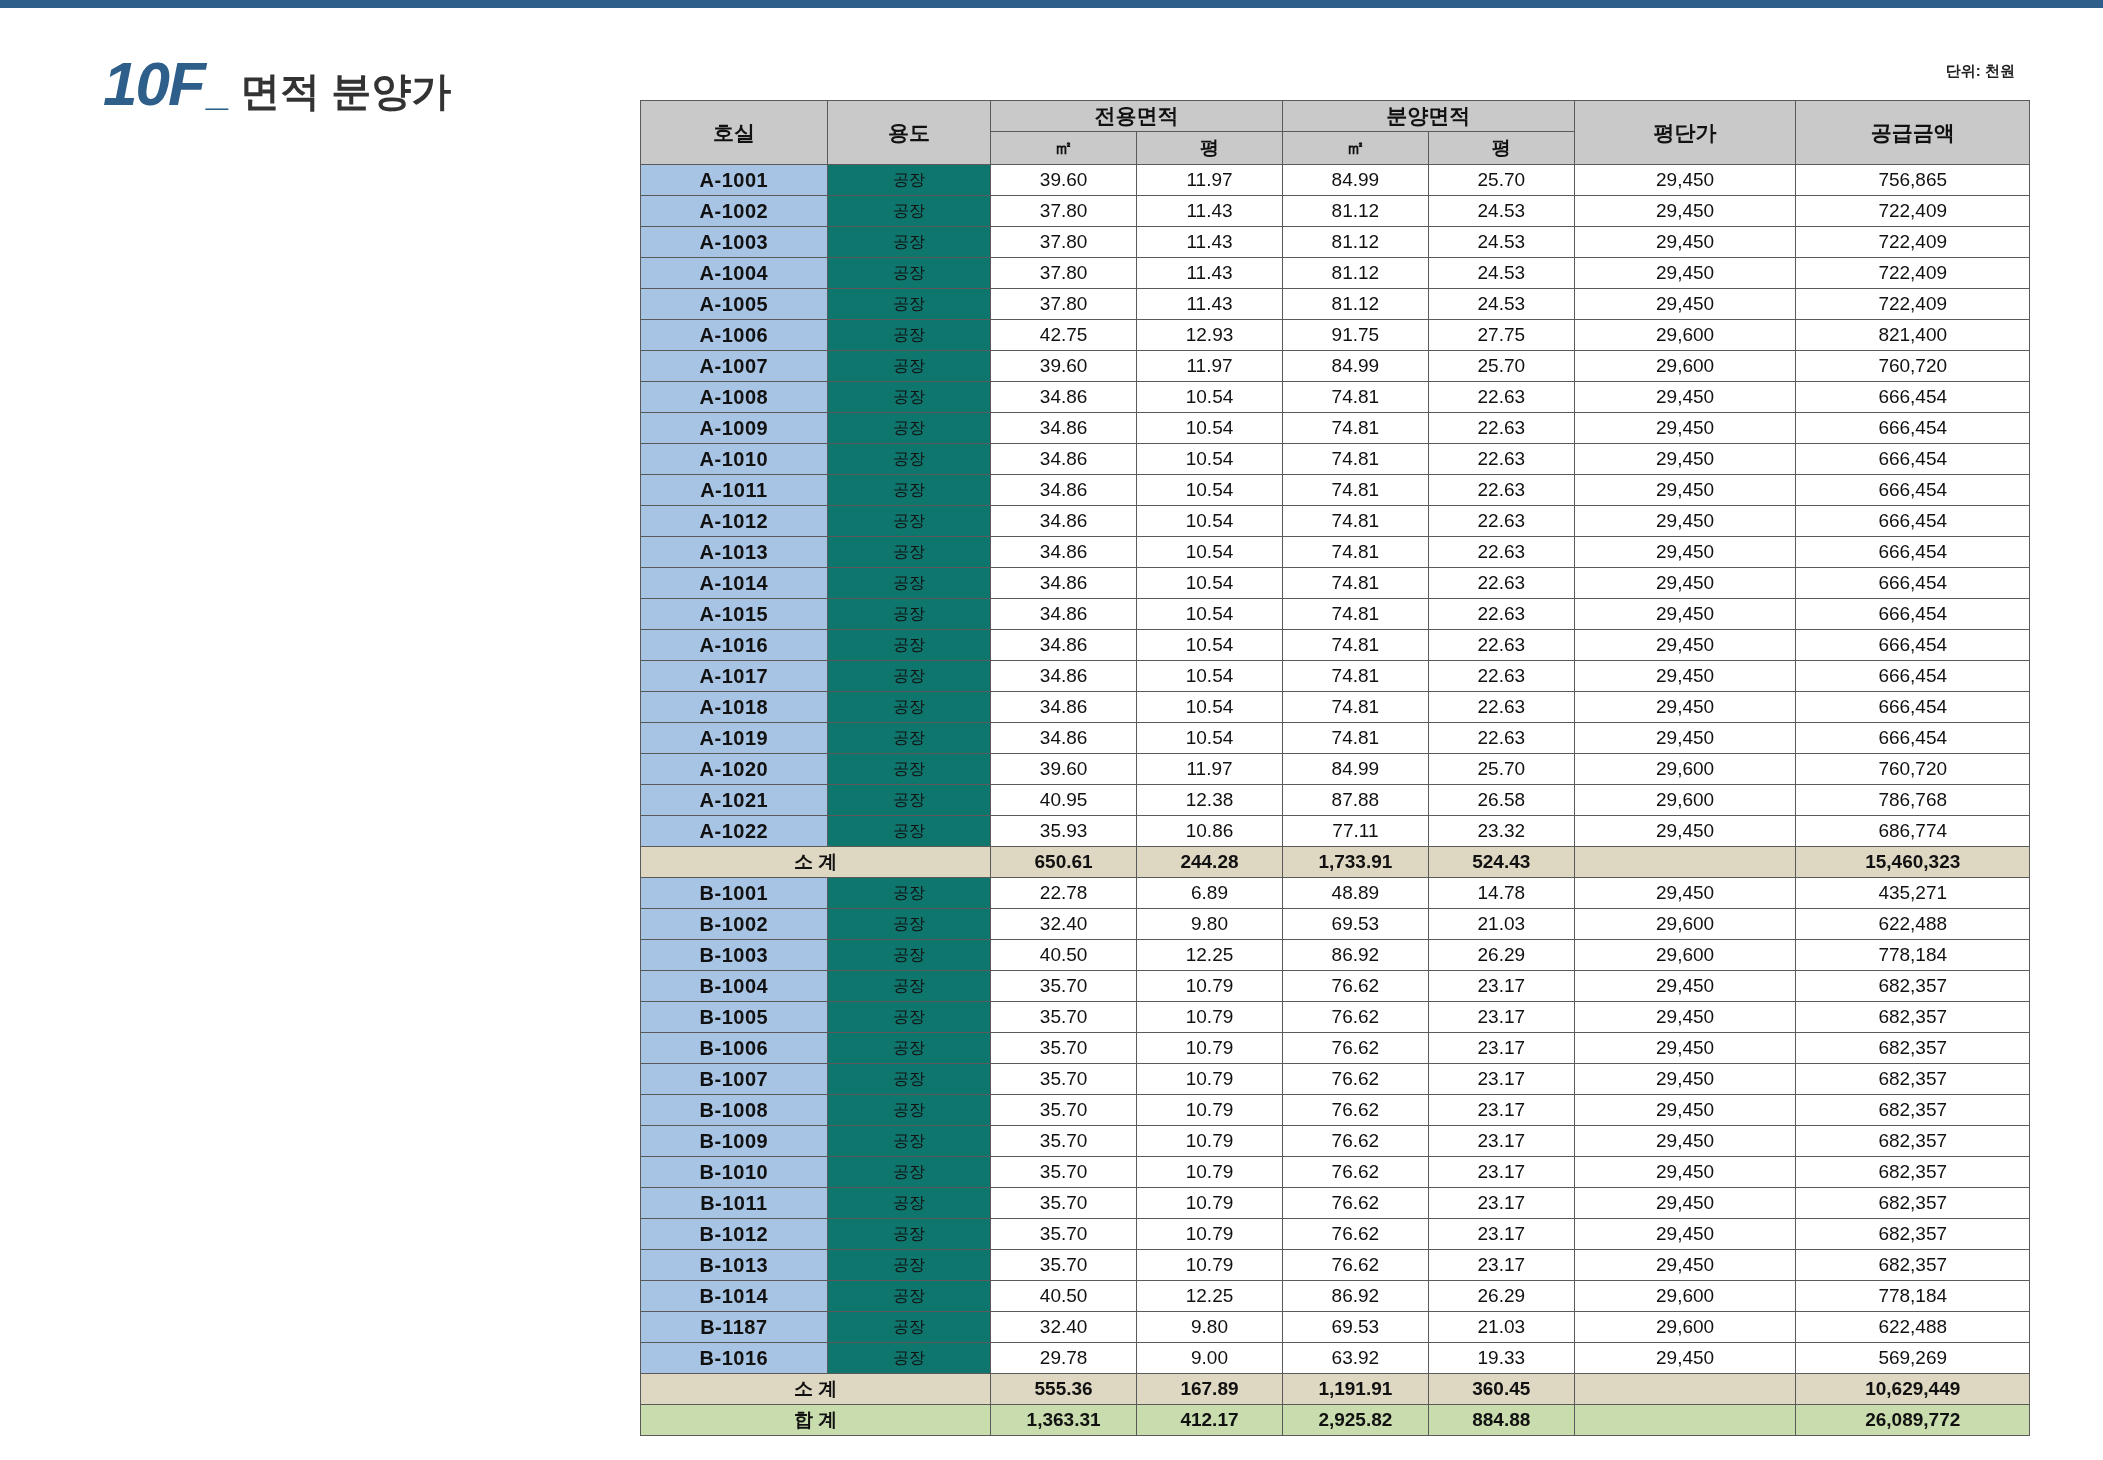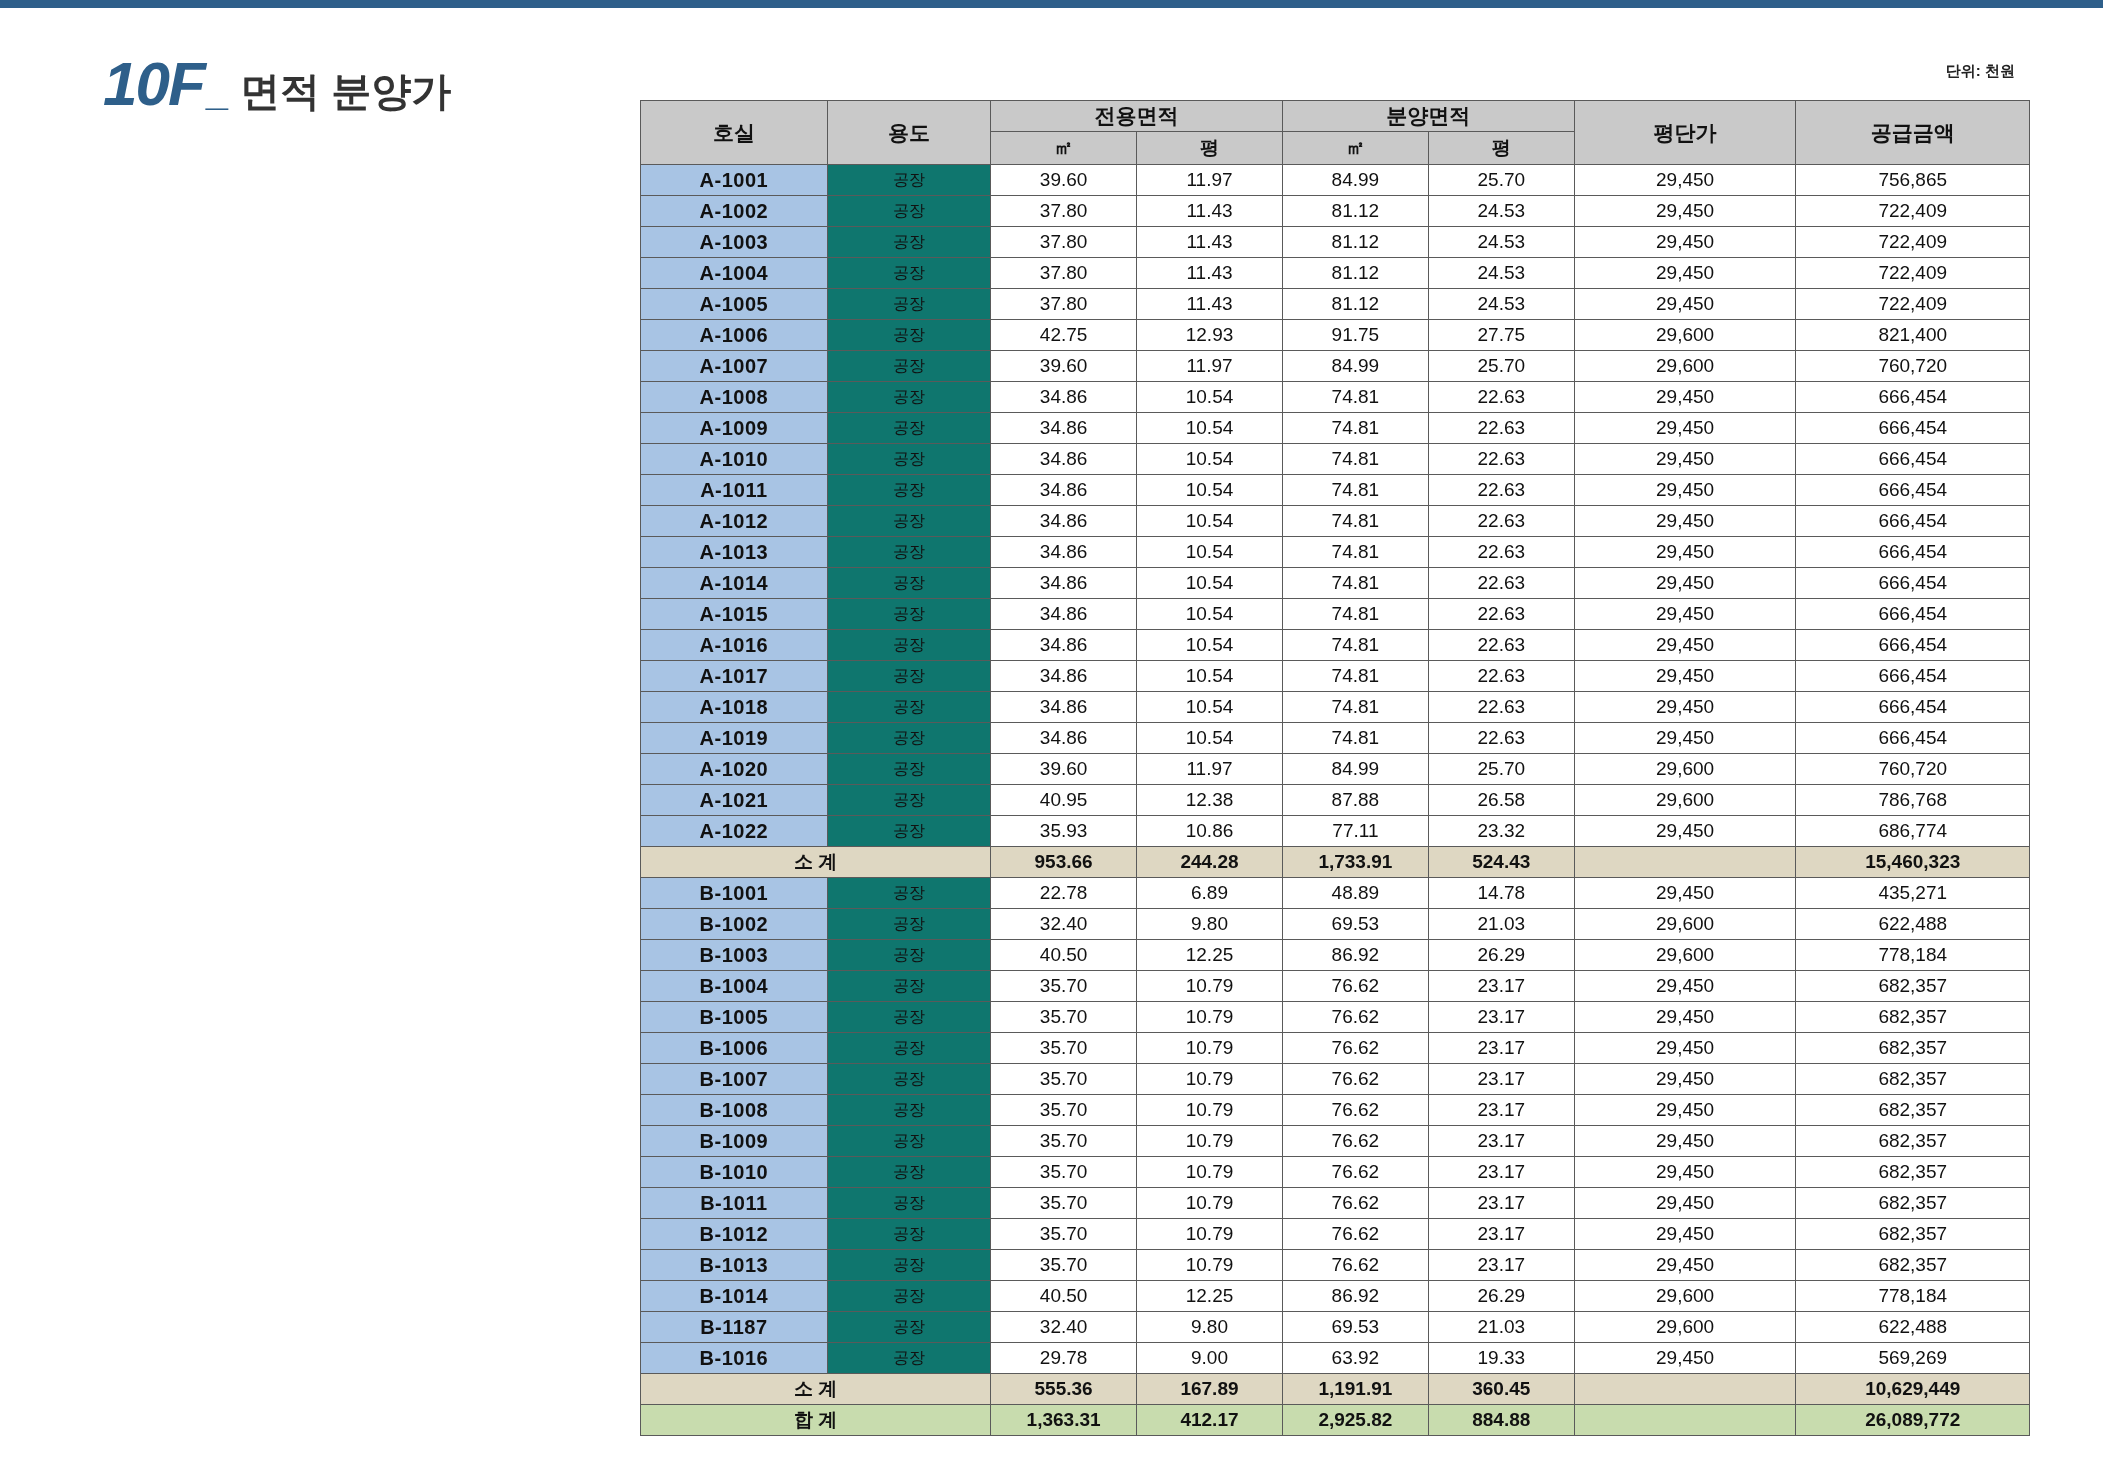--- a/index.html
+++ b/index.html
@@ -375,21 +375,21 @@
           <td class="use">공장</td>
           <td class="num">35.93</td>
           <td class="num">10.86</td>
           <td class="num">77.11</td>
           <td class="num">23.32</td>
           <td class="num">29,450</td>
           <td class="num">686,774</td>
         </tr>
         <tr class="subtotal">
           <td colspan="2">소 계</td>
-          <td>953.66</td>
+          <td>650.61</td>
           <td>244.28</td>
           <td>1,733.91</td>
           <td>524.43</td>
           <td></td>
           <td>15,460,323</td>
         </tr>
         <tr>
           <td class="unit">B-1001</td>
           <td class="use">공장</td>
           <td class="num">22.78</td>

